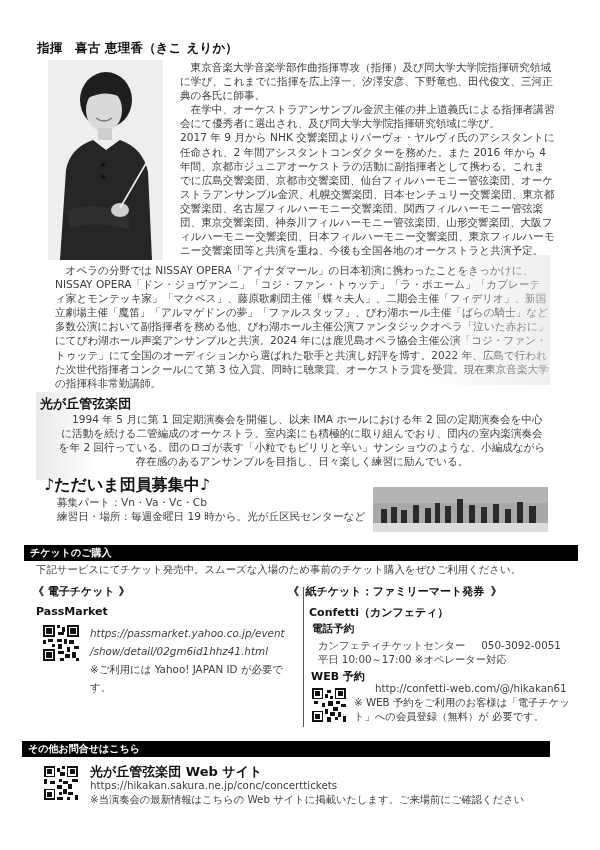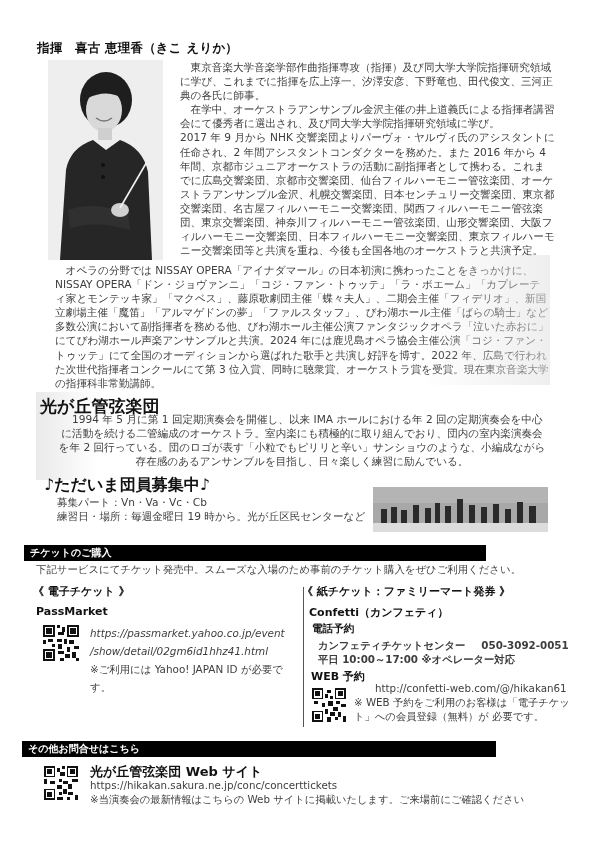--- a/index.html
+++ b/index.html
@@ -33,21 +33,21 @@
     background: linear-gradient(90deg, rgba(255,255,255,0) 0%, rgba(225,225,225,0.55) 100%);
     pointer-events: none;
   }
 
   
   .orch-wrap {
     left: 36px; top: 392px; width: 520px; height: 88px;
     background: linear-gradient(90deg, rgba(220,220,220,0.6) 0%, rgba(255,255,255,0) 12%, rgba(255,255,255,0) 100%);
   }
   .orch-title {
-    left: 40px; top: 395px; font-size: 17px; font-weight: bold; color: #111; white-space: nowrap;
+    left: 40px; top: 395px; font-size: 13px; font-weight: bold; color: #111; white-space: nowrap;
   }
   .orch-text {
     left: 57px; top: 412px; width: 490px;
     font-size: 10.6px; line-height: 14px; color: #3d3d3d;
   }
   .orch-text p { text-indent: 1em; text-align: center; }
   .recruit-title {
     left: 44px; top: 475px; font-size: 16px; font-weight: bold; color: #111; white-space: nowrap;
   }
   .recruit-list {
@@ -58,52 +58,52 @@
     left: 373px; top: 487px; width: 175px; height: 45px;
     background: linear-gradient(180deg, #9a9a9a 0%, #b8b8b8 35%, #6a6a6a 60%, #d8d8d8 100%);
     overflow: hidden;
   }
 
   
   .bar {
     background: #000; color: #fff; font-size: 10px; font-weight: bold;
     padding-left: 6px; line-height: 16px; height: 16px; white-space: nowrap;
   }
-  .bar-ticket { left: 24px; top: 545px; width: 462px; }
-  .bar-contact { left: 22px; top: 741px; width: 474px; }
+  .bar-ticket { left: 24px; top: 545px; width: 554px; }
+  .bar-contact { left: 22px; top: 741px; width: 528px; }
 
   .ticket-intro {
     left: 36px; top: 563px; font-size: 10.4px; color: #3d3d3d; white-space: nowrap;
   }
 
   
   .col-title { font-size: 11px; font-weight: bold; color: #111; white-space: nowrap; }
   .col-left-title { left: 33px; top: 584px; }
-  .col-right-title { left: 302px; top: 584px; }
+  .col-right-title { left: 288px; top: 584px; font-family: Liberation Mono, monospace; }
   .divider { left: 303px; top: 587px; width: 1px; height: 140px; background: #555; }
 
   .sub-title { font-size: 11px; font-weight: bold; color: #111; white-space: nowrap; }
   .passmarket-title { left: 36px; top: 605px; }
   .confetti-title { left: 309px; top: 605px; }
 
   .qr { background: #fff; }
   .qr svg { display: block; width: 100%; height: 100%; }
   .qr-pass { left: 43px; top: 625px; width: 36px; height: 36px; }
   .qr-web { left: 312px; top: 688px; width: 34px; height: 34px; }
   .qr-contact { left: 44px; top: 766px; width: 34px; height: 34px; }
 
   .pass-text {
     left: 90px; top: 624px; width: 205px;
     font-size: 10.4px; line-height: 18px; color: #3d3d3d;
   }
   .pass-text .url { white-space: nowrap; font-style: italic; }
 
   .phone-title { left: 312px; top: 622px; font-size: 10.6px; font-weight: bold; color: #111; white-space: nowrap; }
   .phone-lines {
-    left: 318px; top: 638px; font-size: 10.3px; line-height: 14px; color: #3d3d3d; white-space: nowrap; font-weight: bold;
+    left: 318px; top: 638px; font-size: 10.3px; line-height: 14px; color: #3d3d3d; white-space: nowrap;
   }
   .phone-lines .num { margin-left: 16px; }
   .web-title { left: 311px; top: 669px; font-size: 11px; font-weight: bold; color: #111; white-space: nowrap; }
   .web-lines {
     left: 354px; top: 681px; width: 225px;
     font-size: 10.3px; line-height: 14.2px; color: #3d3d3d;
   }
   .web-lines .url { white-space: nowrap; margin-left: 21px; }
 
   

